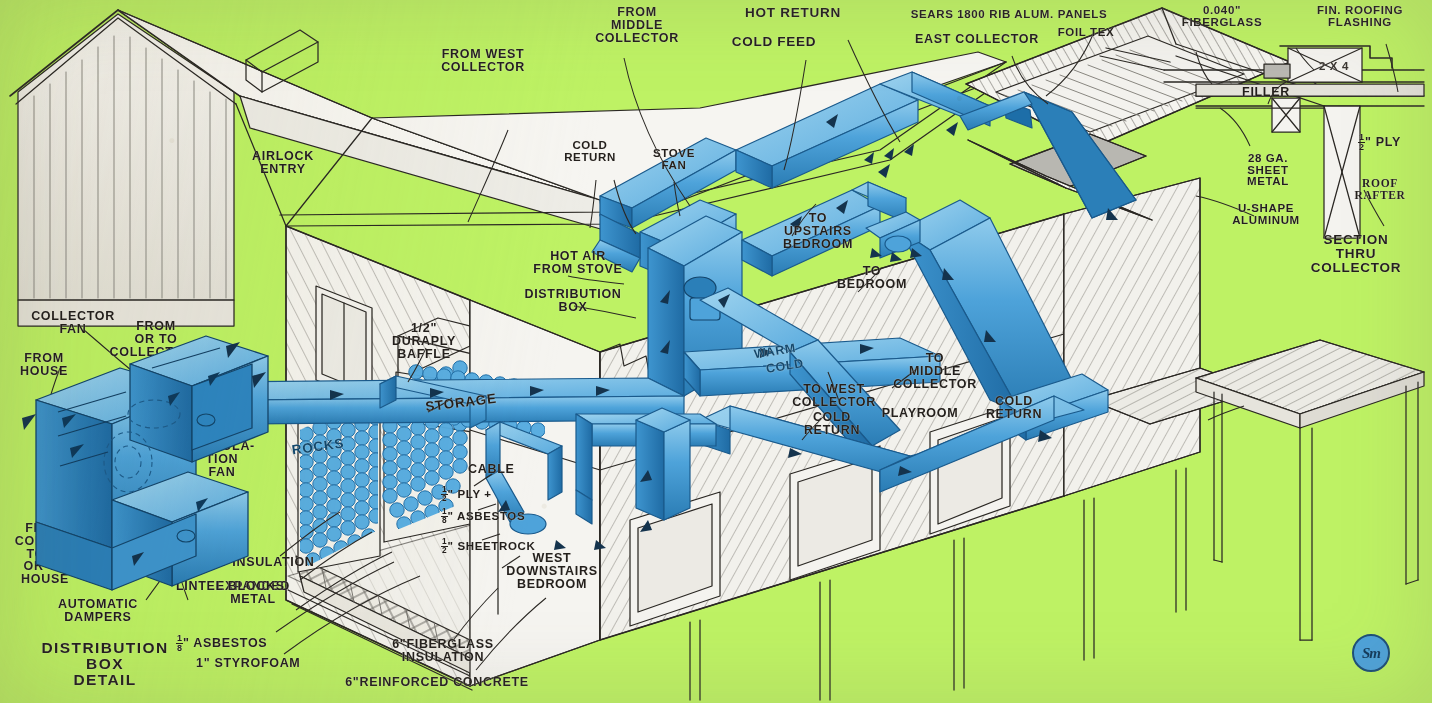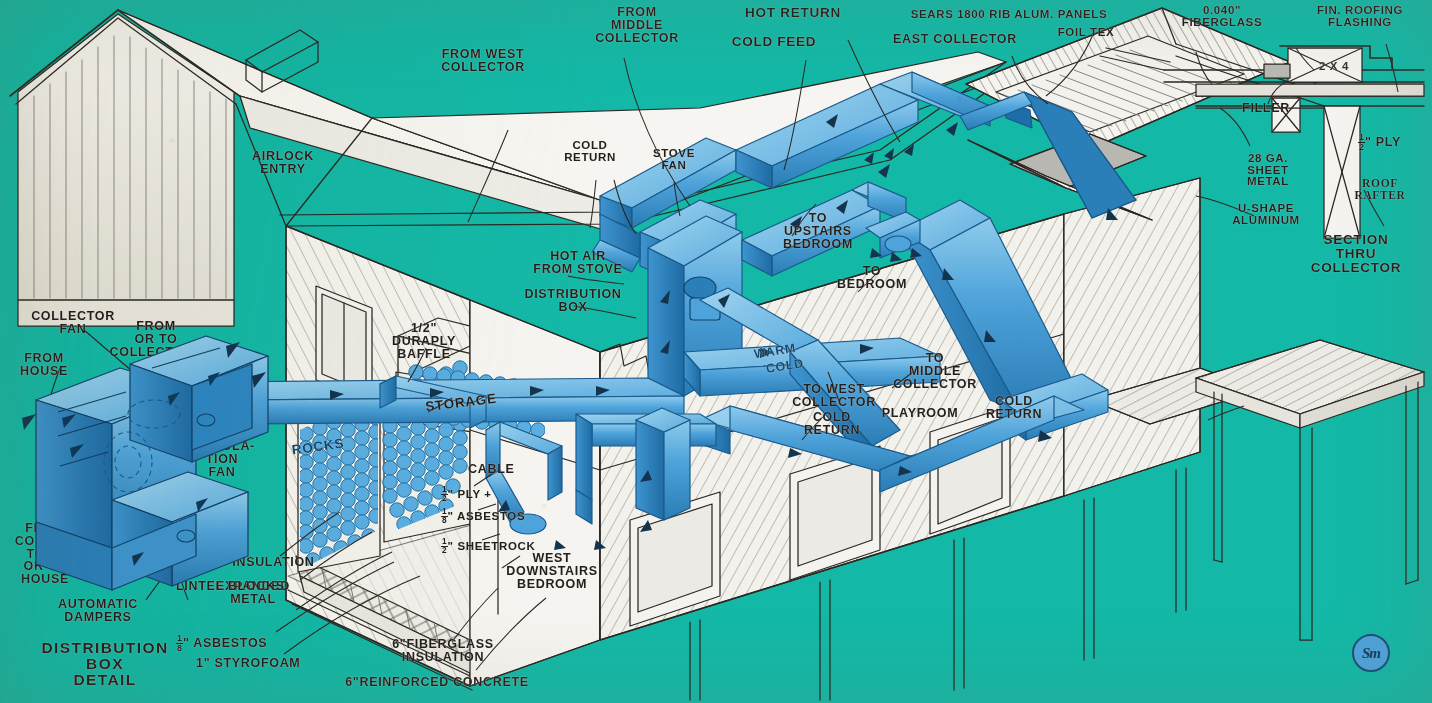--- a/index.html
+++ b/index.html
@@ -1,19 +1,19 @@
 <!DOCTYPE html>
 <html><head>
 <meta charset="utf-8">
 <title>Solar House Cutaway Diagram</title>
 <style>
   html,body{margin:0;padding:0;background:#6a6a6a;}
   #stage{
     position:relative;width:1432px;height:703px;overflow:hidden;
-    background:#14b8a6;
+    background:#bef264;
     font-family:"Liberation Sans", sans-serif;
   }
   
   #grain{position:absolute;inset:0;pointer-events:none;
     background:
       radial-gradient(circle at 12% 20%, rgba(214,206,186,.35) 0 2px, transparent 3px),
       radial-gradient(circle at 38% 72%, rgba(214,206,186,.30) 0 2px, transparent 3px),
       radial-gradient(circle at 67% 14%, rgba(214,206,186,.30) 0 2px, transparent 3px),
       radial-gradient(circle at 85% 58%, rgba(210,202,182,.30) 0 2px, transparent 3px),
       linear-gradient(100deg, rgba(232,228,214,.55), rgba(240,238,231,0) 40%);
@@ -710,37 +710,37 @@
       <path d="M1208,420 C1220,414 1232,410 1244,406"></path>
     </g>
   </svg>
 
   <div class="lbl c s12" style="left:637px;top:6px;">FROM
 MIDDLE
 COLLECTOR</div>
   <div class="lbl c s13" style="left:793px;top:6px;">HOT RETURN</div>
   <div class="lbl c s13" style="left:774px;top:35px;">COLD FEED</div>
   <div class="lbl c s11" style="left:1009px;top:9px;">SEARS 1800 RIB ALUM. PANELS</div>
-  <div class="lbl c s12" style="left:955px;top:33px;">EAST COLLECTOR</div>
+  <div class="lbl c s12" style="left:977px;top:33px;">EAST COLLECTOR</div>
   <div class="lbl c s11" style="left:1086px;top:27px;">FOIL TEX</div>
   <div class="lbl c s11" style="left:1222px;top:5px;">0.040"
 FIBERGLASS</div>
   <div class="lbl c s11" style="left:1344px;top:5px;margin-left:16px;">FIN. ROOFING
 FLASHING</div>
   <div class="lbl c s12" style="left:483px;top:48px;">FROM WEST
 COLLECTOR</div>
   <div class="lbl c s11" style="left:590px;top:140px;">COLD
 RETURN</div>
   <div class="lbl c s11" style="left:674px;top:148px;">STOVE
 FAN</div>
   <div class="lbl c s12" style="left:283px;top:150px;">AIRLOCK
 ENTRY</div>
 
   <div class="lbl c s11" style="left:1334px;top:61px;color:#3a3632;">2 x 4</div>
-  <div class="lbl c s12" style="left:1262px;top:102px;padding-left:8px;">FILLER</div>
+  <div class="lbl c s12" style="left:1262px;top:86px;padding-left:8px;">FILLER</div>
   <div class="lbl l s12" style="left:1358px;top:133px;"><span class="frac"><span class="n">1</span><span class="d">2</span></span><span>" PLY</span></div>
   <div class="lbl c s11" style="left:1268px;top:153px;">28 GA.
 SHEET
 METAL</div>
   <div class="lbl c s11" style="left:1380px;top:178px;font-family:Liberation Serif, serif;">ROOF
 RAFTER</div>
   <div class="lbl c s11" style="left:1266px;top:203px;">U-SHAPE
 ALUMINUM</div>
   <div class="lbl c s13" style="left:1356px;top:233px;">SECTION
 THRU

